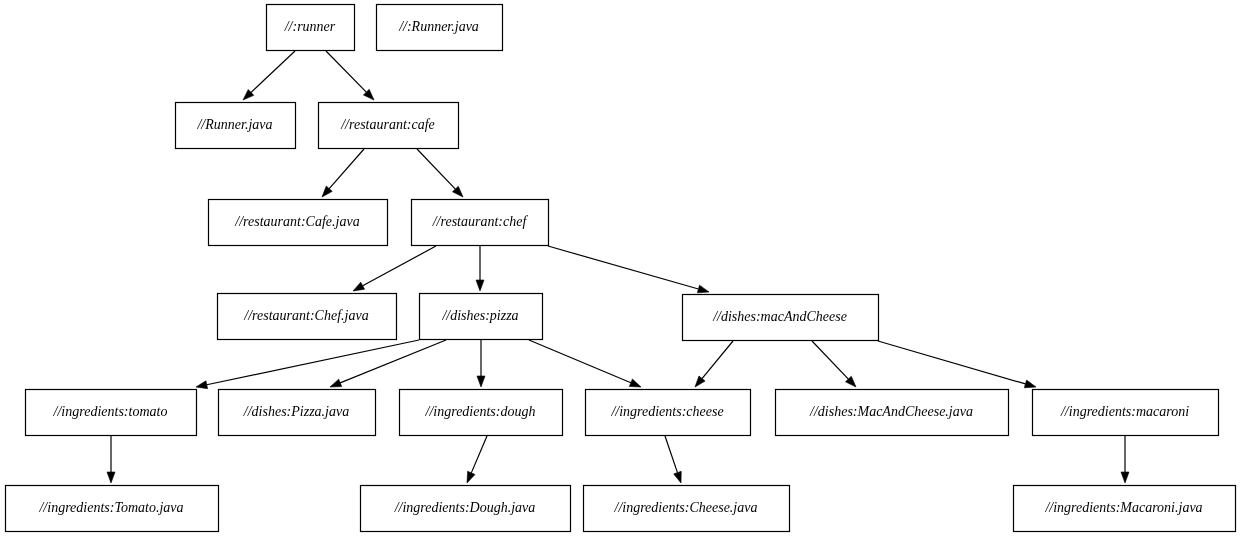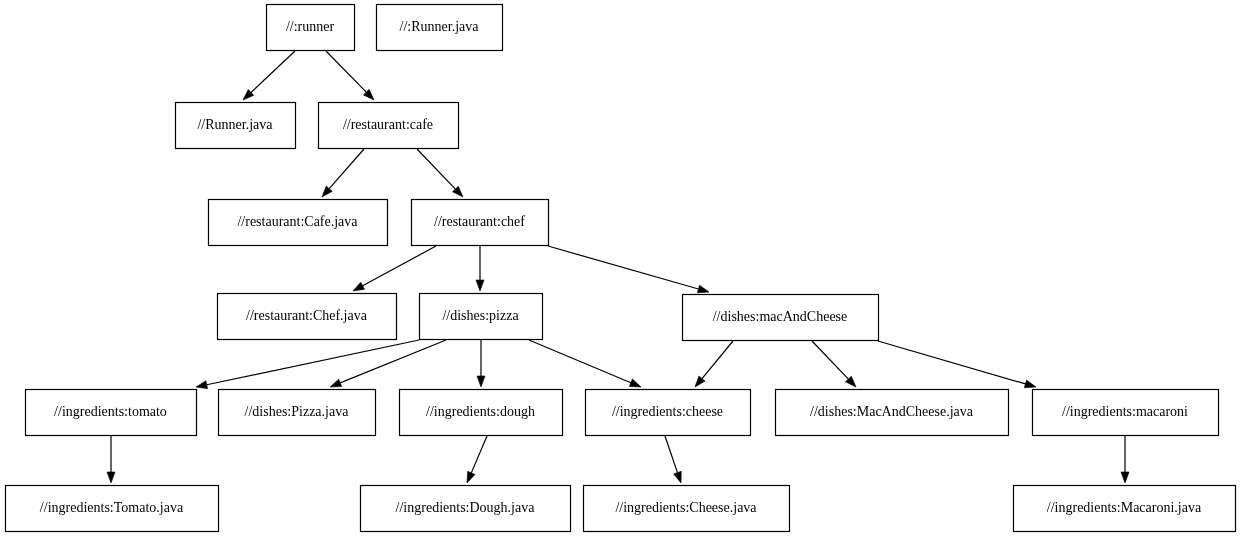--- a/index.html
+++ b/index.html
@@ -7,20 +7,21 @@
     padding: 0;
     background: #ffffff;
   }
   #graph-root {
     position: relative;
     width: 1242px;
     height: 539px;
     background: #ffffff;
     font-family: "Liberation Serif", "DejaVu Serif", serif;
     overflow: hidden;
+    font-style: italic;
   }
   #graph-svg {
     display: block;
     width: 1242px;
     height: 539px;
   }
   .node-box {
     fill: #ffffff;
     stroke: #000000;
     stroke-width: 1.2;

